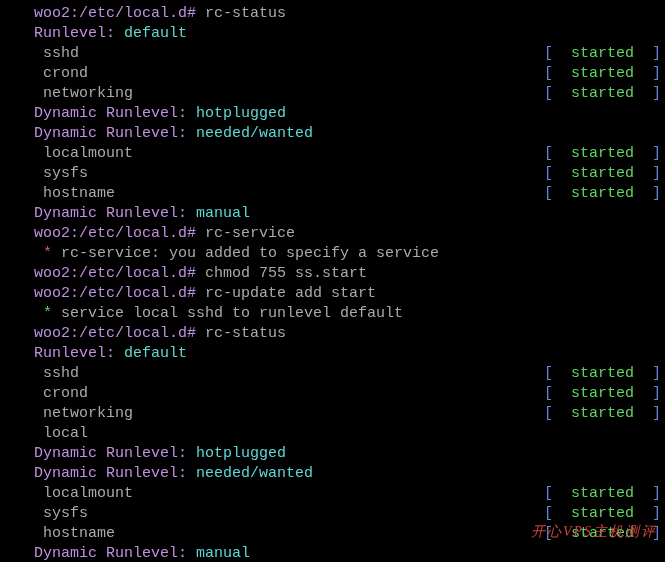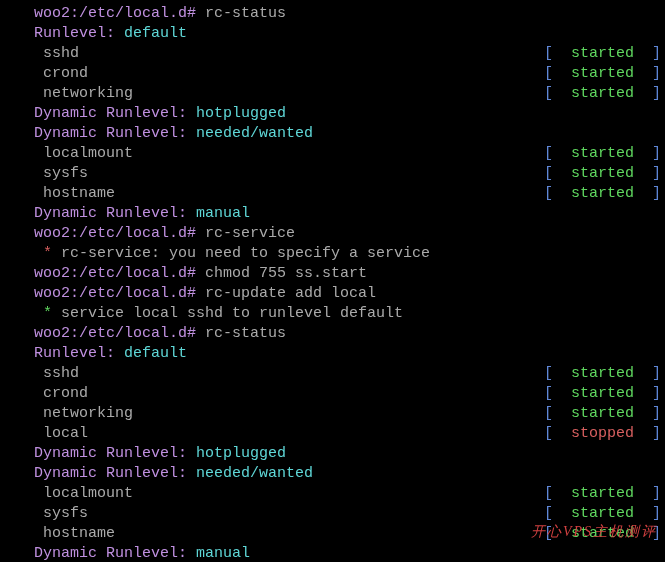--- a/index.html
+++ b/index.html
@@ -62,39 +62,39 @@
 <div class="line"><span class="left white"> localmount</span><span class="right"><span class="blue">[</span><span class="green">  started  </span><span class="blue">]</span></span></div>
 
 <div class="line"><span class="left white"> sysfs</span><span class="right"><span class="blue">[</span><span class="green">  started  </span><span class="blue">]</span></span></div>
 
 <div class="line"><span class="left white"> hostname</span><span class="right"><span class="blue">[</span><span class="green">  started  </span><span class="blue">]</span></span></div>
 
 <div class="line"><span class="left"><span class="purple">Dynamic Runlevel: </span><span class="cyan">manual</span></span></div>
 
 <div class="line"><span class="left"><span class="purple">woo2:/etc/local.d# </span><span class="white">rc-service</span></span></div>
 
-<div class="line"><span class="left"><span class="red"> * </span><span class="white">rc-service: you need to specify a service</span></span></div>
+<div class="line"><span class="left"><span class="red"> * </span><span class="white">rc-service: you added to specify a service</span></span></div>
 
 <div class="line"><span class="left"><span class="purple">woo2:/etc/local.d# </span><span class="white">chmod 755 ss.start</span></span></div>
 
-<div class="line"><span class="left"><span class="purple">woo2:/etc/local.d# </span><span class="white">rc-update add local</span></span></div>
+<div class="line"><span class="left"><span class="purple">woo2:/etc/local.d# </span><span class="white">rc-update add start</span></span></div>
 
 <div class="line"><span class="left"><span class="green"> * </span><span class="white">service local sshd to runlevel default</span></span></div>
 
 <div class="line"><span class="left"><span class="purple">woo2:/etc/local.d# </span><span class="white">rc-status</span></span></div>
 
 <div class="line"><span class="left"><span class="purple">Runlevel: </span><span class="cyan">default</span></span></div>
 
 <div class="line"><span class="left white"> sshd</span><span class="right"><span class="blue">[</span><span class="green">  started  </span><span class="blue">]</span></span></div>
 
 <div class="line"><span class="left white"> crond</span><span class="right"><span class="blue">[</span><span class="green">  started  </span><span class="blue">]</span></span></div>
 
 <div class="line"><span class="left white"> networking</span><span class="right"><span class="blue">[</span><span class="green">  started  </span><span class="blue">]</span></span></div>
 
-<div class="line"><span class="left white"> local</span><span class="right"><span class="blue">[</span><span class="red">  stopped  </span><span class="blue">]</span></span></div>
+<div class="line"><span class="left white"> local</span></div>
 
 <div class="line"><span class="left"><span class="purple">Dynamic Runlevel: </span><span class="cyan">hotplugged</span></span></div>
 
 <div class="line"><span class="left"><span class="purple">Dynamic Runlevel: </span><span class="cyan">needed/wanted</span></span></div>
 
 <div class="line"><span class="left white"> localmount</span><span class="right"><span class="blue">[</span><span class="green">  started  </span><span class="blue">]</span></span></div>
 
 <div class="line"><span class="left white"> sysfs</span><span class="right"><span class="blue">[</span><span class="green">  started  </span><span class="blue">]</span></span></div>
 
 <div class="line"><span class="left white"> hostname</span><span class="right"><span class="blue">[</span><span class="green">  started  </span><span class="blue">]</span></span></div>

